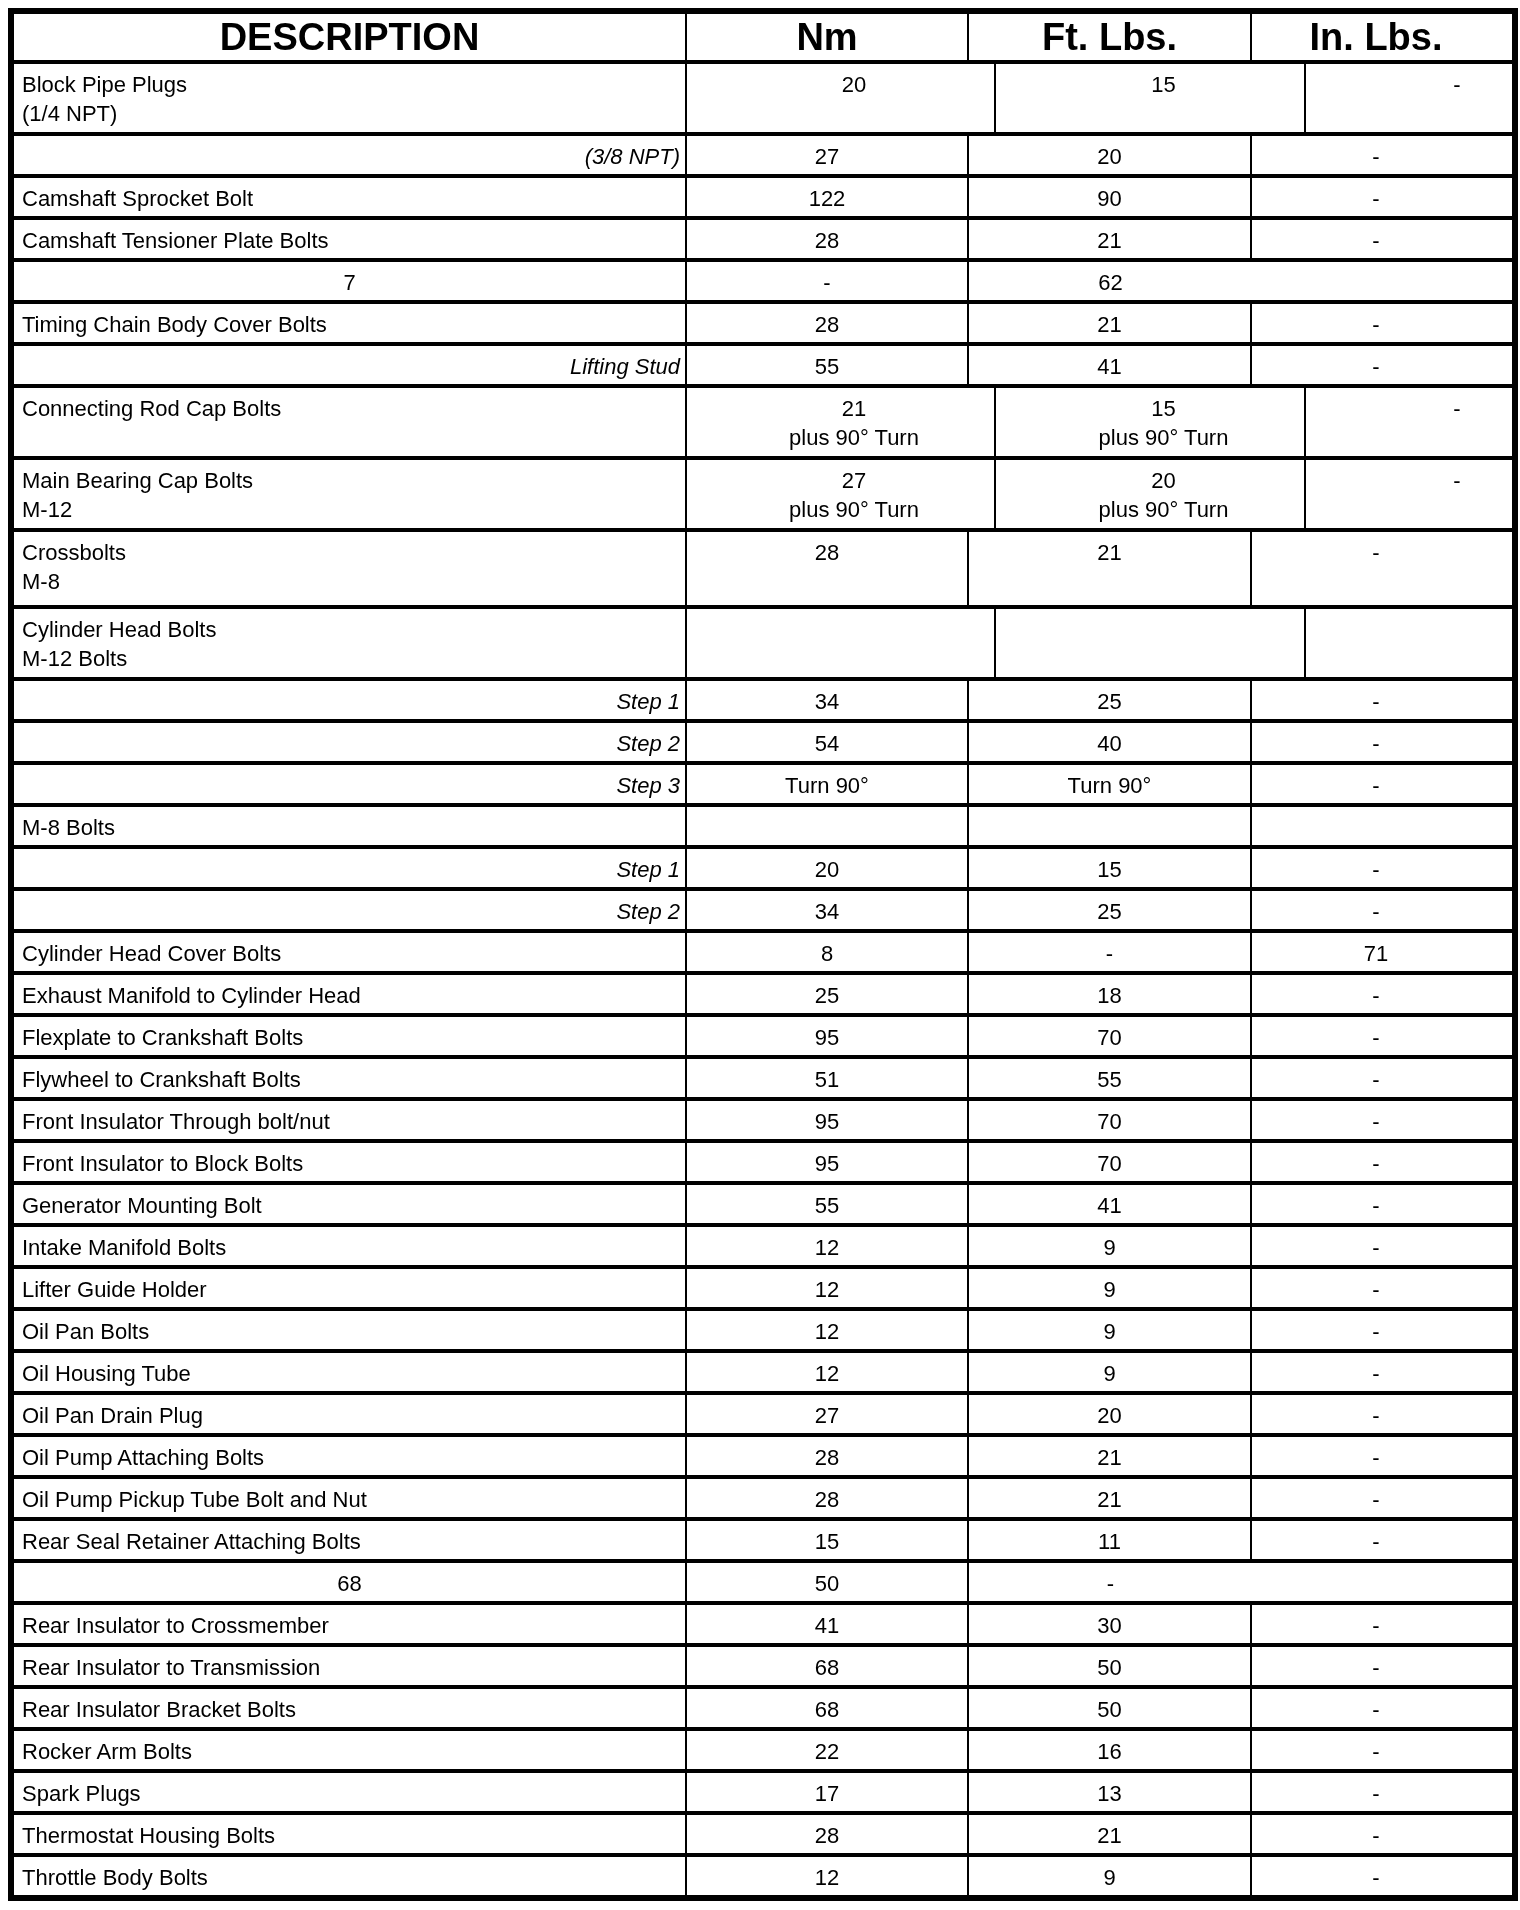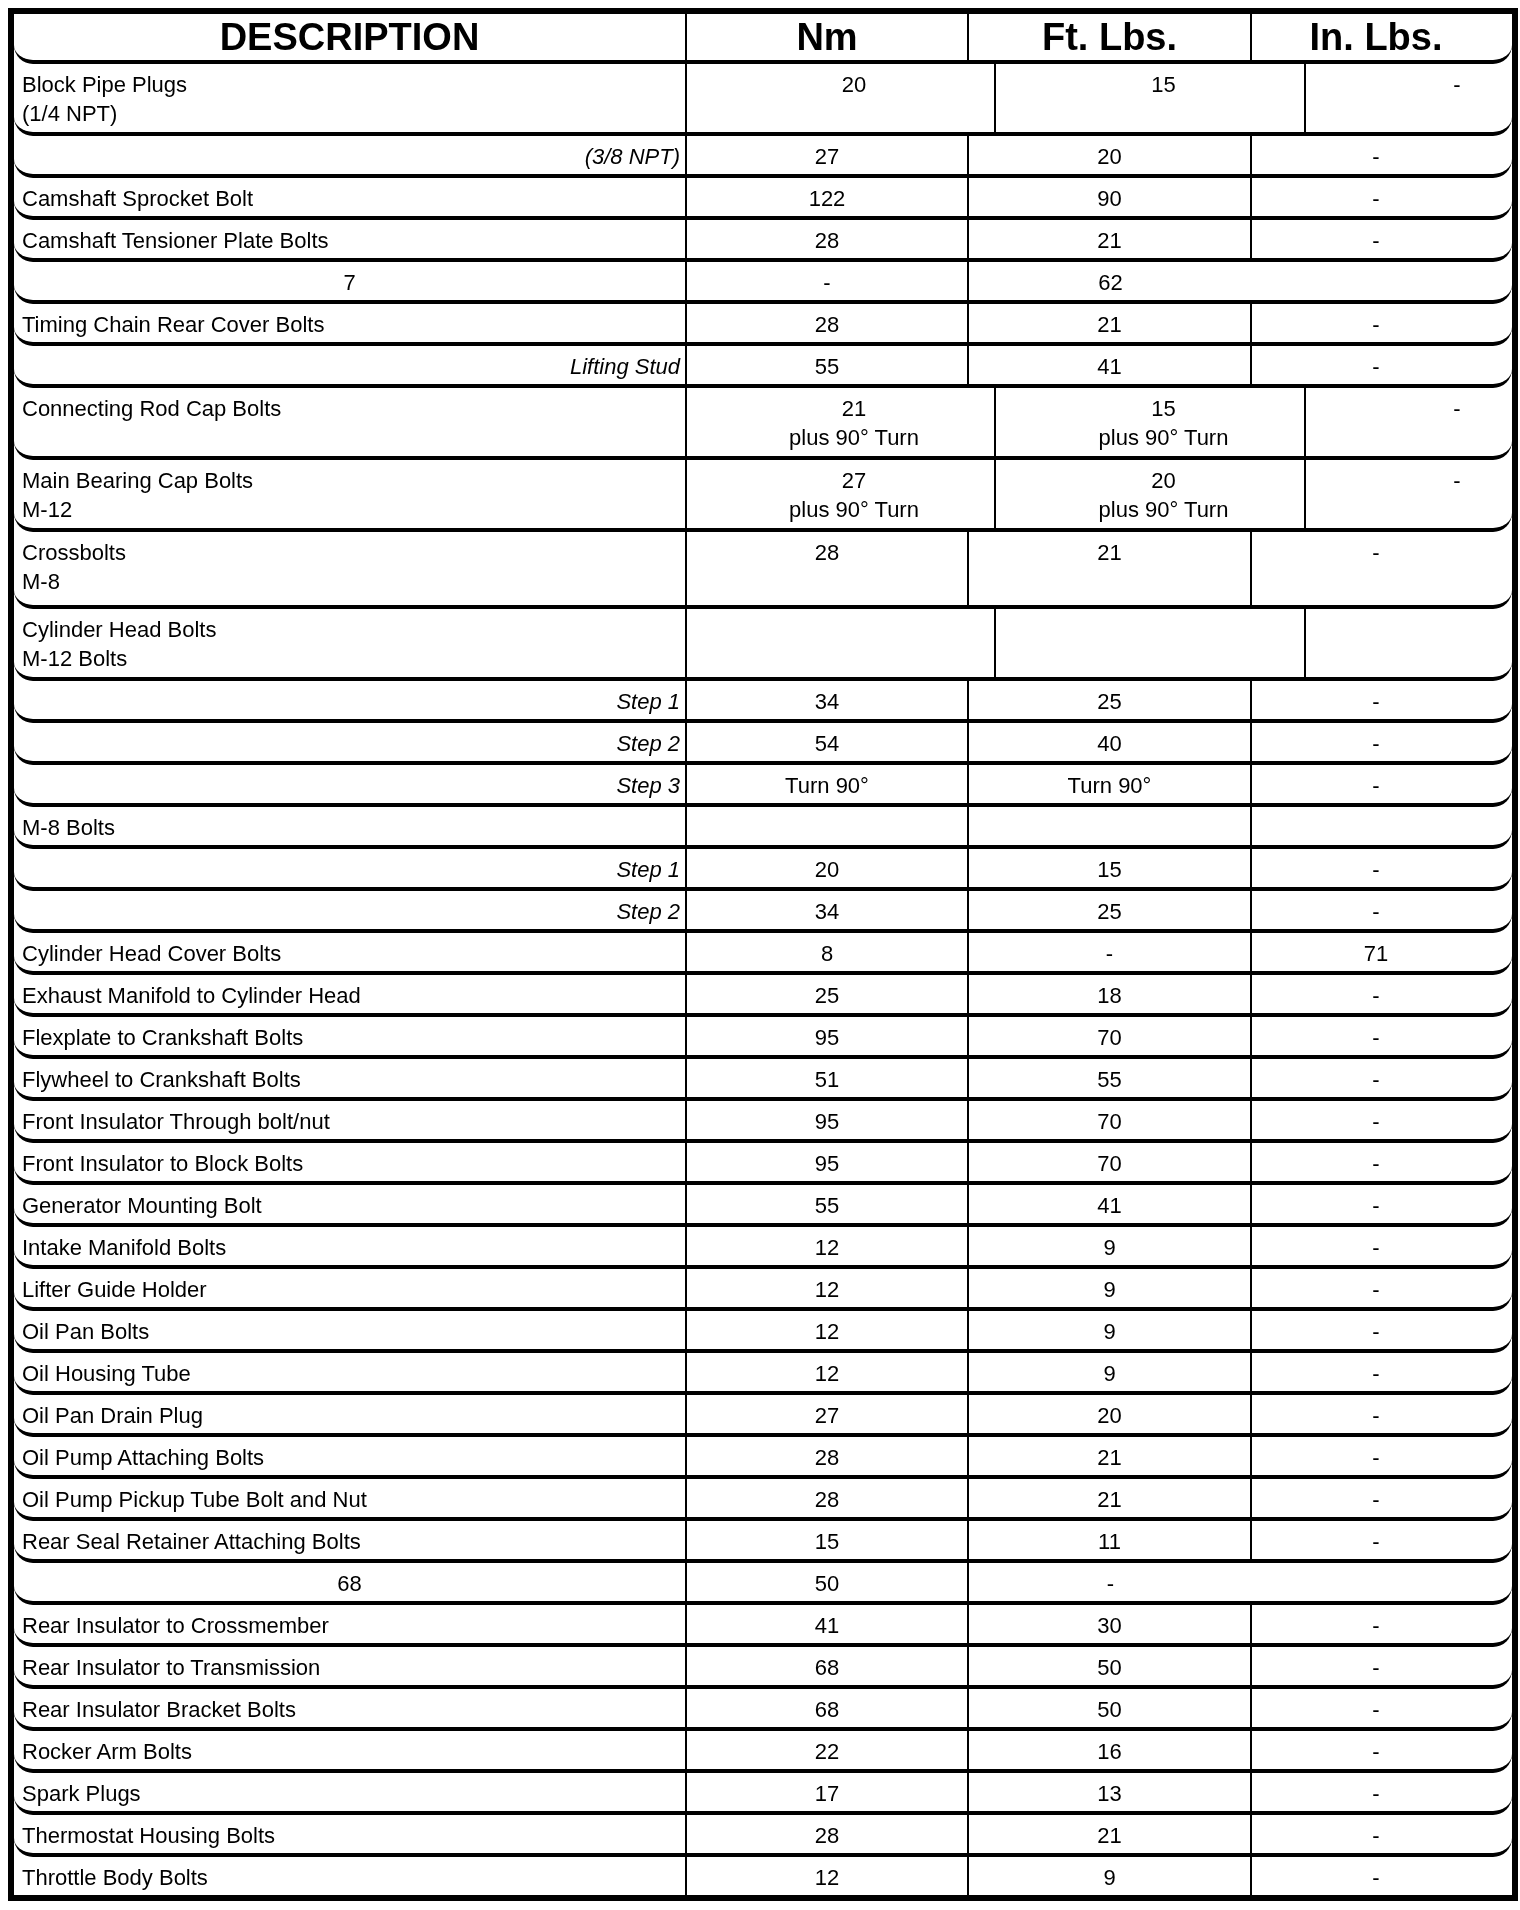--- a/index.html
+++ b/index.html
@@ -18,21 +18,20 @@
   }
   .spec-table {
     width: 1498px;
     border: 6px solid #000;
     background: #fff;
   }
   .row {
     display: grid;
     grid-template-columns: 673px 282px 283px 248px;
     border-bottom: 4px solid #000;
-    border-radius: 19px;
   }
   #rows .row:last-child {
     border-bottom: none;
   }
   .cell {
     box-sizing: border-box;
     border-right: 2px solid #000;
     font-size: 22px;
     line-height: 29px;
     white-space: pre-line;
@@ -107,21 +106,21 @@
           <div class="cell val">28</div>
           <div class="cell val">21</div>
           <div class="cell val">-</div>
         </div>
         <div class="row r-normal">
           <div class="cell val">7</div>
           <div class="cell val">-</div>
           <div class="cell val">62</div>
         </div>
         <div class="row r-normal">
-          <div class="cell desc">Timing Chain Rear Cover Bolts</div>
+          <div class="cell desc">Timing Chain Body Cover Bolts</div>
           <div class="cell val">28</div>
           <div class="cell val">21</div>
           <div class="cell val">-</div>
         </div>
         <div class="row r-normal">
           <div class="cell desc right">Lifting Stud</div>
           <div class="cell val">55</div>
           <div class="cell val">41</div>
           <div class="cell val">-</div>
         </div>

